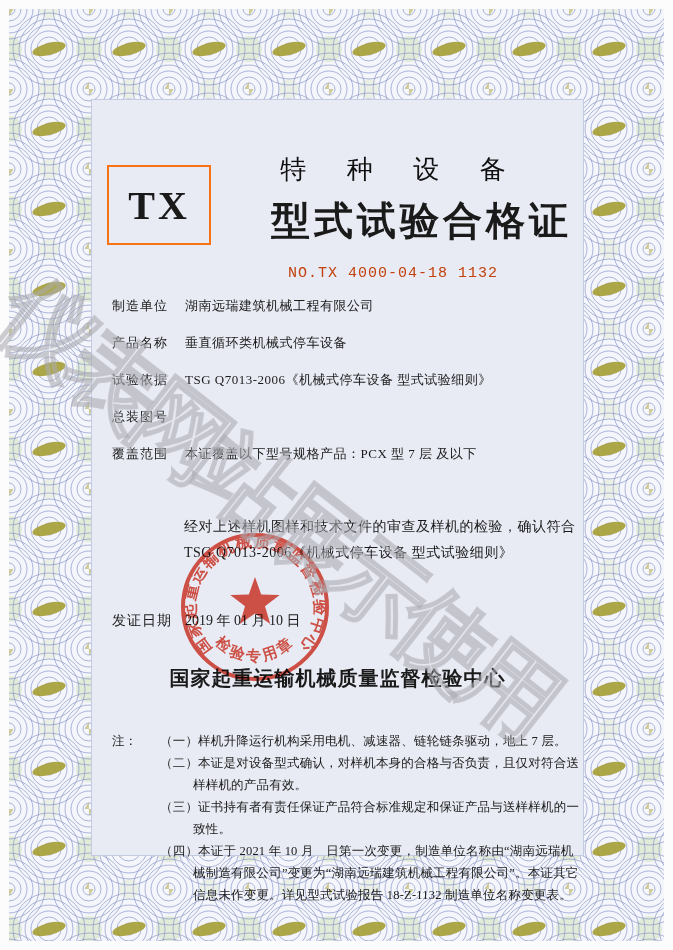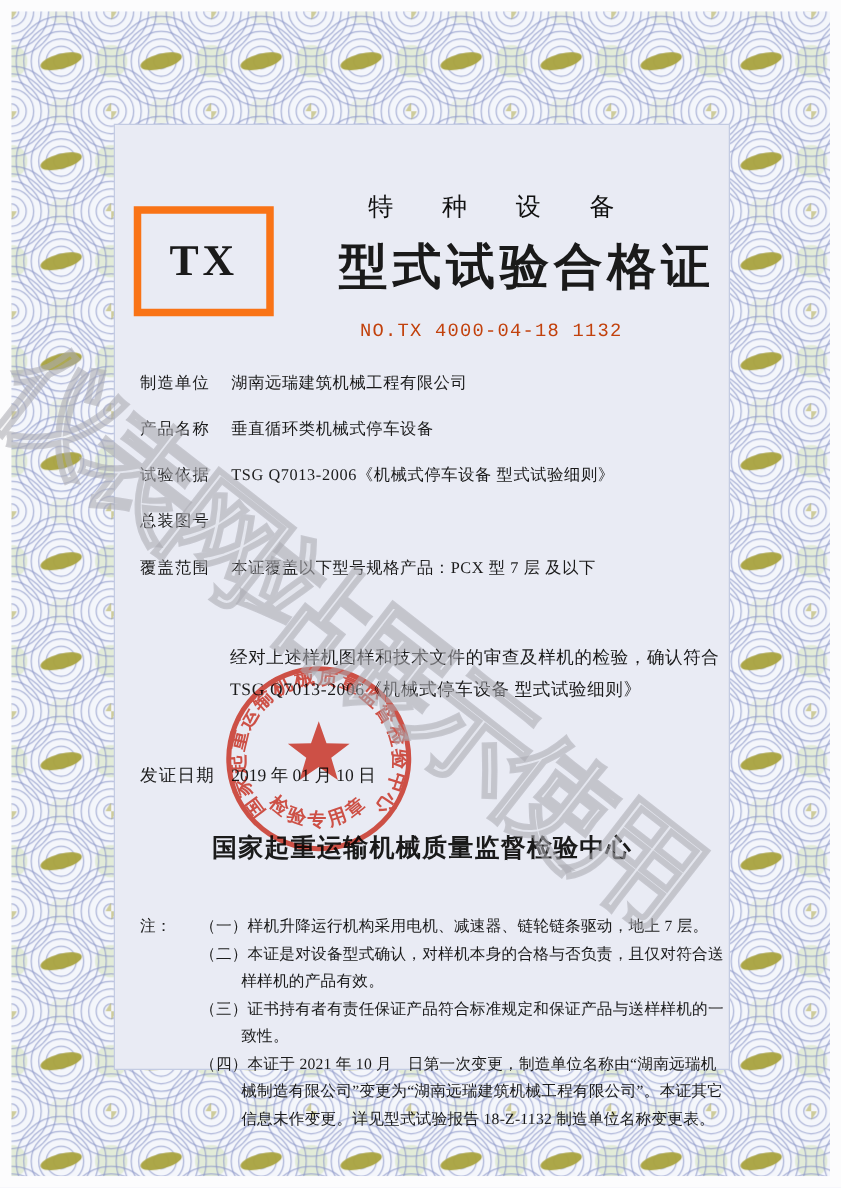--- a/index.html
+++ b/index.html
@@ -2,25 +2,25 @@
 <html><head>
 <meta charset="utf-8">
 <style>
   html,body{margin:0;padding:0;}
   body{width:673px;height:950px;background:#ffffff;font-family:"Liberation Serif",serif;color:#1a1a1a;}
   .cert{position:relative;width:673px;height:950px;background:#fcfcfd;overflow:hidden;}
   .border-svg{position:absolute;left:9px;top:9px;z-index:0;}
   .page{position:absolute;left:92px;top:100px;width:491px;height:755px;background:#e9ebf4;
         box-shadow:0 0 0 1px #c3cbe2;z-index:1;}
   
-  .tx-box{position:absolute;left:15px;top:65px;width:100px;height:76px;border:6px solid #f97316;
-          display:flex;align-items:center;justify-content:center;font-weight:bold;font-size:35px;
+  .tx-box{position:absolute;left:15px;top:65px;width:100px;height:76px;border:2px solid #f97316;
+          display:flex;align-items:center;justify-content:center;font-weight:bold;font-size:40px;
           letter-spacing:3px;font-family:"Liberation Serif",serif;}
   .titles{position:absolute;left:122px;top:52px;width:358px;text-align:center;}
-  .title-cat{font-size:20px;letter-spacing:17px;text-indent:17px;color:#101010;}
+  .title-cat{font-size:26px;letter-spacing:17px;text-indent:17px;color:#101010;}
   .title-main{font-size:39px;font-weight:600;letter-spacing:4px;margin-top:7px;white-space:nowrap;text-align:right;}
   .cert-no{margin-top:17px;font-family:"Liberation Mono",monospace;font-size:15px;letter-spacing:1px;color:#c2410c;}
   
   .fields{position:absolute;left:20px;top:198px;width:455px;}
   .frow{display:flex;margin-bottom:22px;font-size:13px;line-height:15px;}
   .flabel{width:73px;flex:0 0 73px;letter-spacing:1px;}
   .fvalue{flex:1;letter-spacing:0.5px;}
   .statement{position:absolute;left:92px;top:414px;width:398px;font-size:14px;line-height:26px;letter-spacing:0.5px;}
   .issue{position:absolute;left:20px;top:512px;font-size:14px;display:flex;}
   .issue .flabel{width:73px;flex:0 0 73px;}

